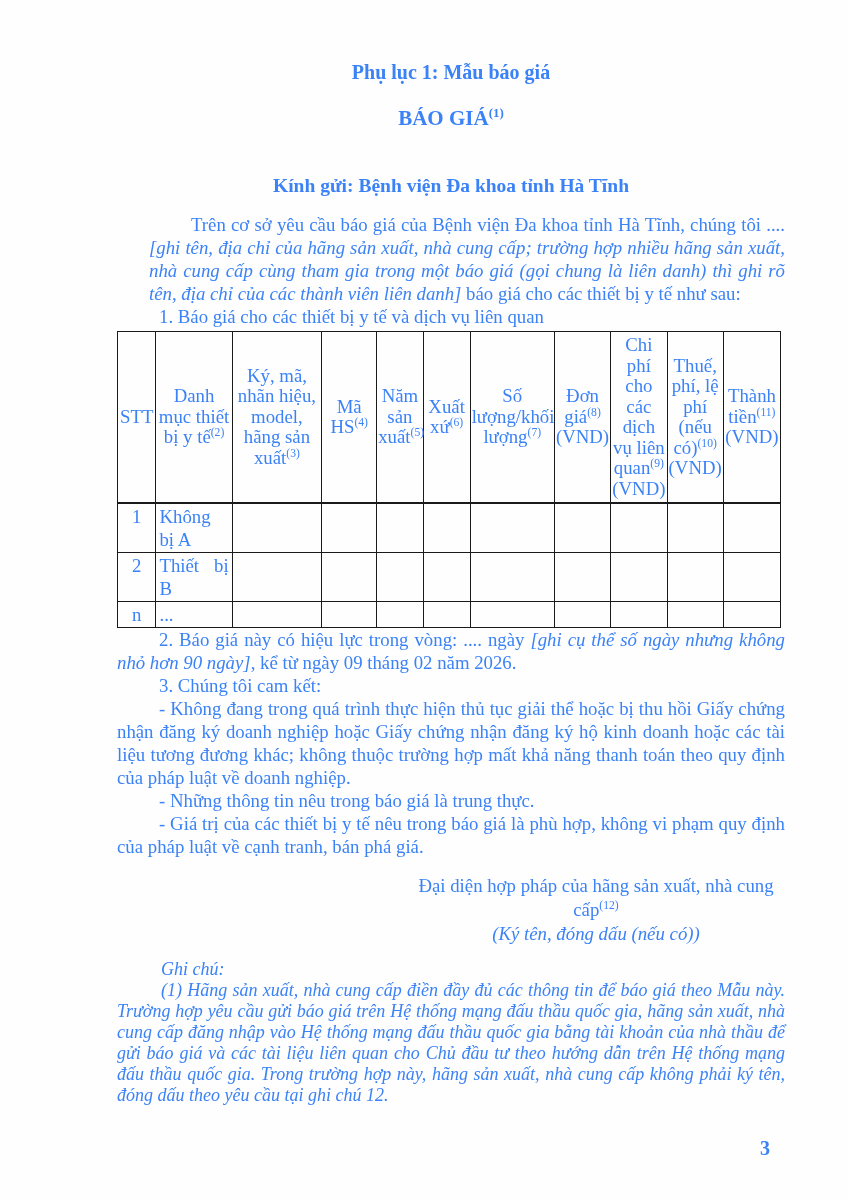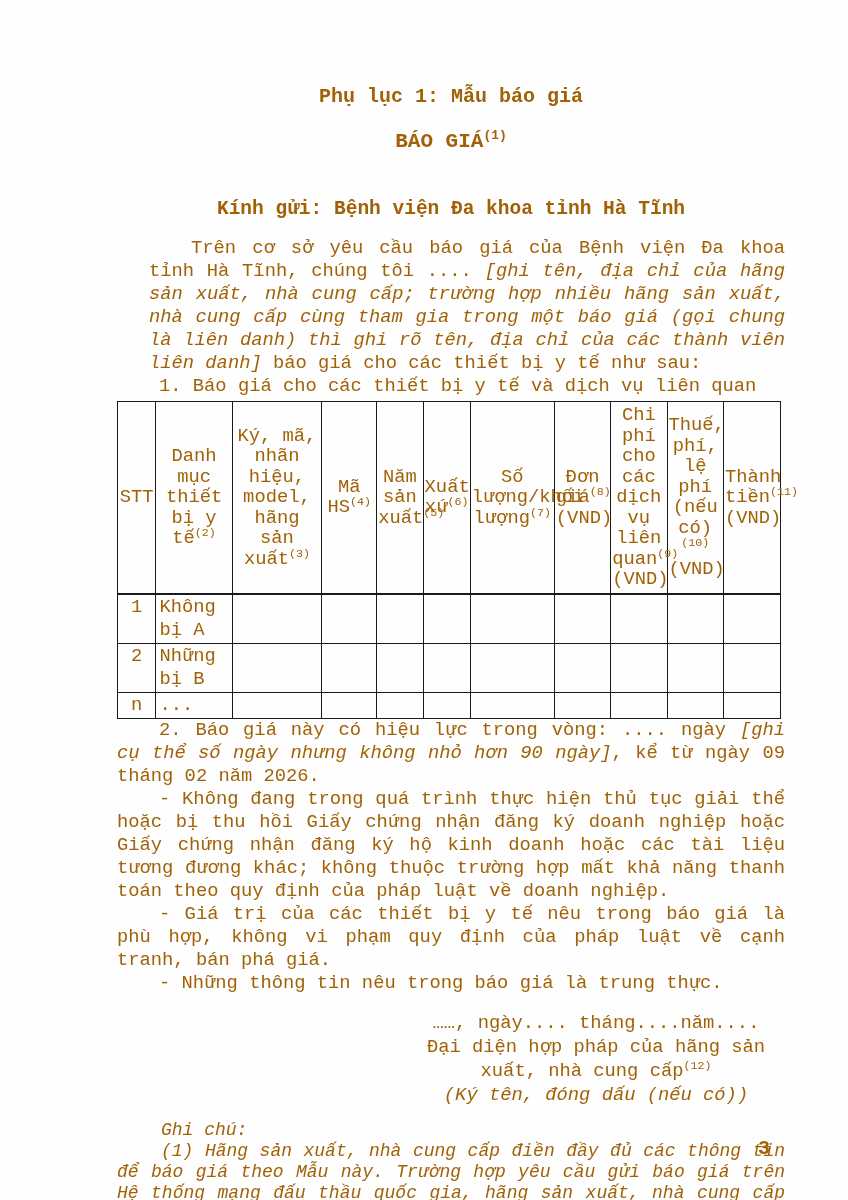--- a/index.html
+++ b/index.html
@@ -2,25 +2,25 @@
 <html><head>
 <meta charset="utf-8">
 <style>
   * { margin: 0; padding: 0; box-sizing: border-box; }
   html, body { background: #ffffff; }
   .page {
     position: relative;
     width: 848px;
     height: 1200px;
     background: #fefefe;
-    color: #a16207;
-    font-family: Liberation Mono, monospace;
+    color: #3b82f6;
+    font-family: Liberation Serif, serif;
     font-size: 18.8px;
     line-height: 23px;
-    padding: 84px 63px 0 117px;
+    padding: 60px 63px 0 117px;
     overflow: hidden;
   }
   .center  { text-align: center; }
   .justify { text-align: justify; }
   .indent  { text-indent: 42px; }
   .italic  { font-style: italic; }
 
   .appendix-title { font-size: 20px; font-weight: bold; line-height: 25px; }
   .attachment-note { font-style: italic; font-size: 19.5px; line-height: 25px; padding: 0 28px; }
   .main-heading { font-size: 21px; font-weight: bold; margin-top: 20px; line-height: 26px; }
@@ -123,21 +123,21 @@
         <td></td>
           <td></td>
         <td></td>
           <td></td>
         <td></td>
           <td></td>
         <td></td>
       </tr>
       <tr class="row-tall">
         <td class="stt-cell">2</td>
-        <td class="name-cell">Những bị B</td>
+        <td class="name-cell">Thiết bị B</td>
         <td></td>
           <td></td>
         <td></td>
           <td></td>
         <td></td>
           <td></td>
         <td></td>
           <td></td>
         <td></td>
       </tr>
@@ -153,27 +153,27 @@
         <td></td>
           <td></td>
         <td></td>
       </tr>
     </tbody>
   </table>
 
 
   <p class="indent justify"><span>2. Báo giá này có hiệu lực trong vòng: .... ngày </span><span class="italic">[ghi cụ thể số ngày nhưng không nhỏ hơn 90 ngày]</span><span>, kể từ ngày 09 tháng 02 năm 2026.</span></p>
 
+  <p class="indent">3. Chúng tôi cam kết:</p>
 
   <p class="indent justify">- Không đang trong quá trình thực hiện thủ tục giải thể hoặc bị thu hồi Giấy chứng nhận đăng ký doanh nghiệp hoặc Giấy chứng nhận đăng ký hộ kinh doanh hoặc các tài liệu tương đương khác; không thuộc trường hợp mất khả năng thanh toán theo quy định của pháp luật về doanh nghiệp.</p>
+  <p class="indent">- Những thông tin nêu trong báo giá là trung thực.</p>
   <p class="indent justify">- Giá trị của các thiết bị y tế nêu trong báo giá là phù hợp, không vi phạm quy định của pháp luật về cạnh tranh, bán phá giá.</p>
-  <p class="indent">- Những thông tin nêu trong báo giá là trung thực.</p>
 
   <div class="signature">
-    <div>……, ngày.... tháng....năm....</div>
     <div><span>Đại diện hợp pháp của hãng sản xuất, nhà cung cấp</span><sup>(12)</sup></div>
     <div class="italic">(Ký tên, đóng dấu (nếu có))</div>
   </div>
 
   <div class="notes">
     <p class="indent">Ghi chú:</p>
     <p class="indent justify">(1) Hãng sản xuất, nhà cung cấp điền đầy đủ các thông tin để báo giá theo Mẫu này. Trường hợp yêu cầu gửi báo giá trên Hệ thống mạng đấu thầu quốc gia, hãng sản xuất, nhà cung cấp đăng nhập vào Hệ thống mạng đấu thầu quốc gia bằng tài khoản của nhà thầu để gửi báo giá và các tài liệu liên quan cho Chủ đầu tư theo hướng dẫn trên Hệ thống mạng đấu thầu quốc gia. Trong trường hợp này, hãng sản xuất, nhà cung cấp không phải ký tên, đóng dấu theo yêu cầu tại ghi chú 12.</p>
   </div>
 
   <div class="page-number">3</div>

